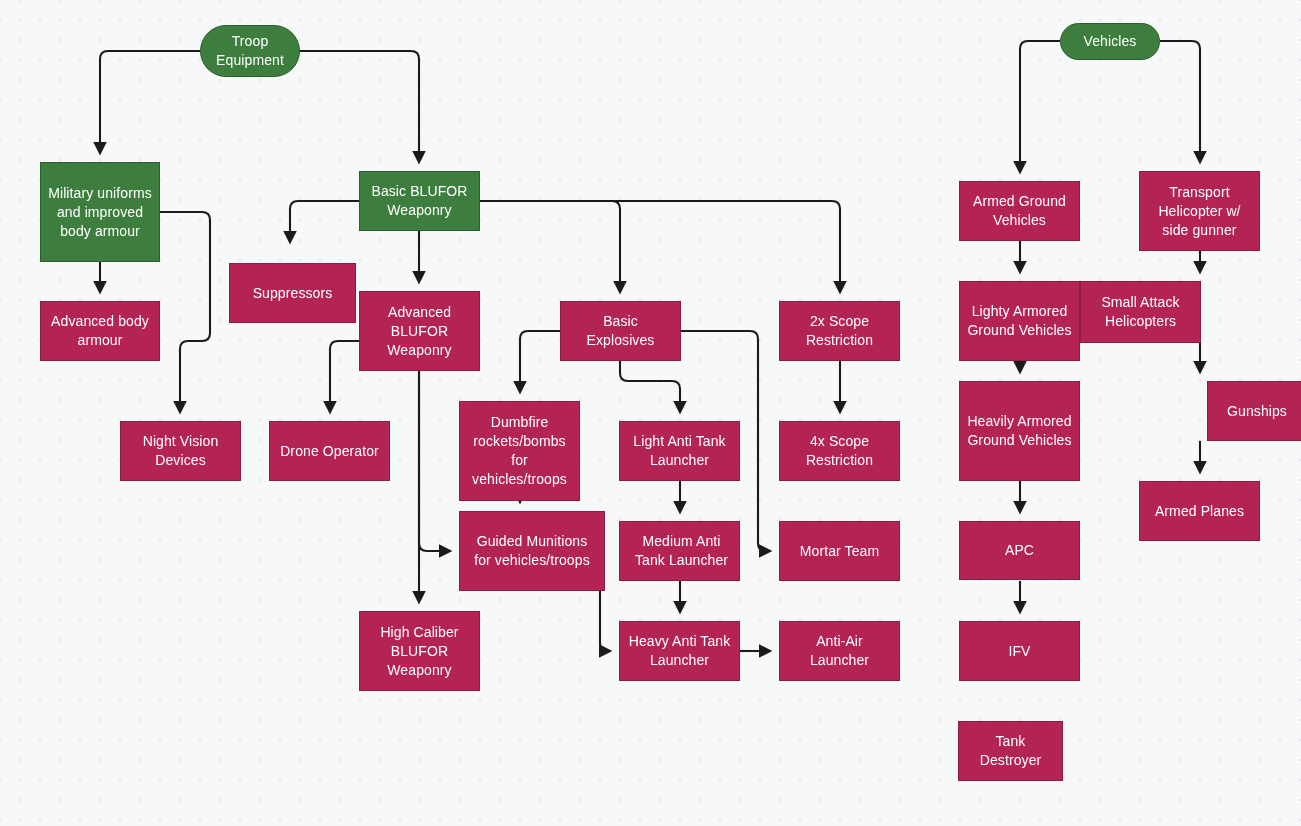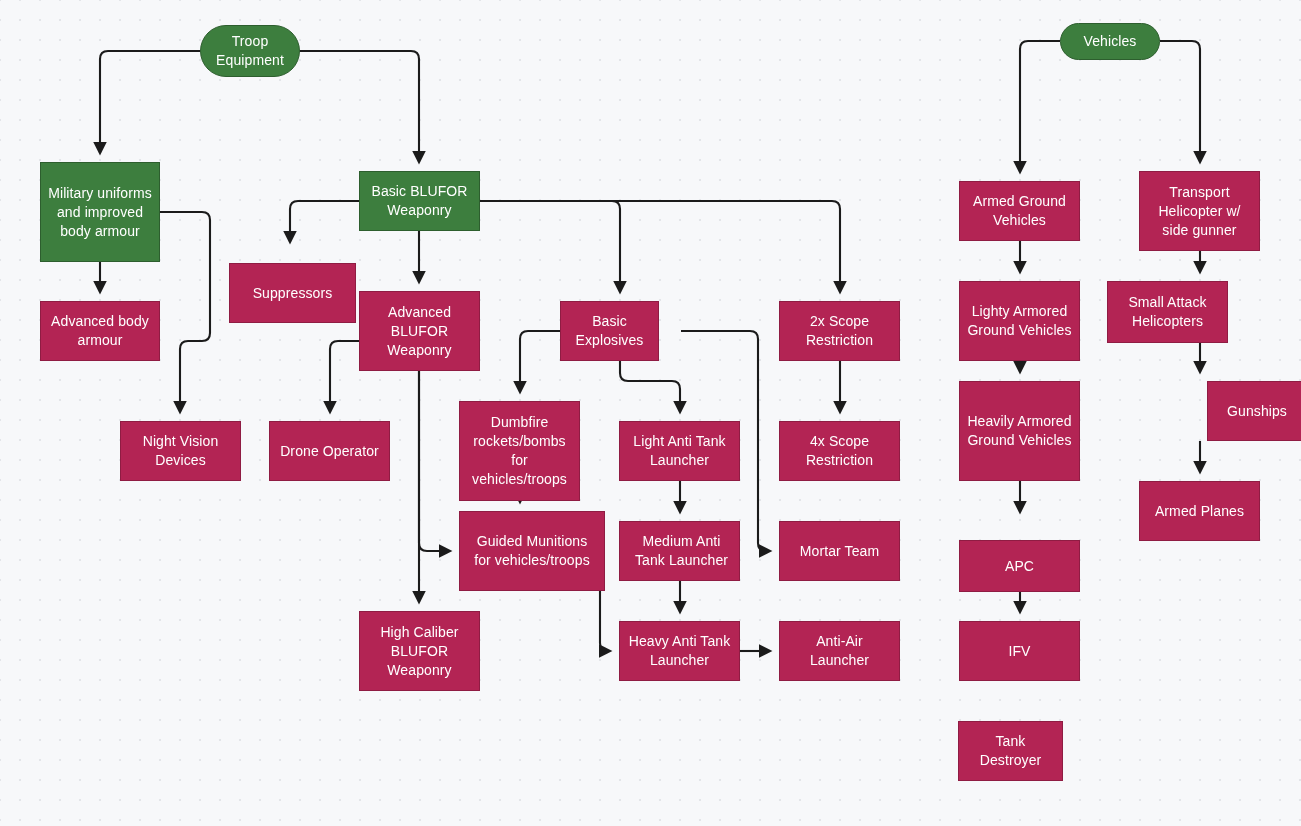--- a/index.html
+++ b/index.html
@@ -117,21 +117,21 @@
       </div>
       <div class="node crimson" style="left: 40px; top: 301px; width: 120px; height: 60px;">
         <span>Advanced body armour</span>
       </div>
       <div class="node crimson" style="left: 229px; top: 263px; width: 127px; height: 60px;">
         <span>Suppressors</span>
       </div>
       <div class="node crimson" style="left: 359px; top: 291px; width: 121px; height: 80px;">
         <span>Advanced BLUFOR Weaponry</span>
       </div>
-      <div class="node crimson" style="left: 560px; top: 301px; width: 99px; height: 60px;">
+      <div class="node crimson" style="left: 560px; top: 301px; width: 121px; height: 60px;">
         <span>Basic Explosives</span>
       </div>
       <div class="node crimson" style="left: 779px; top: 301px; width: 121px; height: 60px;">
         <span>2x Scope Restriction</span>
       </div>
       <div class="node crimson" style="left: 120px; top: 421px; width: 121px; height: 60px;">
         <span>Night Vision Devices</span>
       </div>
       <div class="node crimson" style="left: 269px; top: 421px; width: 121px; height: 60px;">
         <span>Drone Operator</span>
@@ -165,30 +165,30 @@
       </div>
       <div class="node crimson" style="left: 959px; top: 181px; width: 121px; height: 60px;">
         <span>Armed Ground Vehicles</span>
       </div>
       <div class="node crimson" style="left: 1139px; top: 171px; width: 121px; height: 80px;">
         <span>Transport Helicopter w/ side gunner</span>
       </div>
       <div class="node crimson" style="left: 959px; top: 281px; width: 121px; height: 80px;">
         <span>Lighty Armored Ground Vehicles</span>
       </div>
-      <div class="node crimson" style="left: 1107px; top: 281px; width: 121px; height: 62px;">
+      <div class="node crimson" style="left: 1080px; top: 281px; width: 121px; height: 62px;">
         <span>Small Attack Helicopters</span>
       </div>
       <div class="node crimson" style="left: 959px; top: 381px; width: 121px; height: 100px;">
         <span>Heavily Armored Ground Vehicles</span>
       </div>
       <div class="node crimson" style="left: 1207px; top: 381px; width: 100px; height: 60px;">
         <span>Gunships</span>
       </div>
-      <div class="node crimson" style="left: 959px; top: 540px; width: 121px; height: 52px;">
+      <div class="node crimson" style="left: 959px; top: 521px; width: 121px; height: 59px;">
         <span>APC</span>
       </div>
       <div class="node crimson" style="left: 1139px; top: 481px; width: 121px; height: 60px;">
         <span>Armed Planes</span>
       </div>
       <div class="node crimson" style="left: 959px; top: 621px; width: 121px; height: 60px;">
         <span>IFV</span>
       </div>
       <div class="node crimson" style="left: 958px; top: 721px; width: 105px; height: 60px;">
         <span>Tank Destroyer</span>

